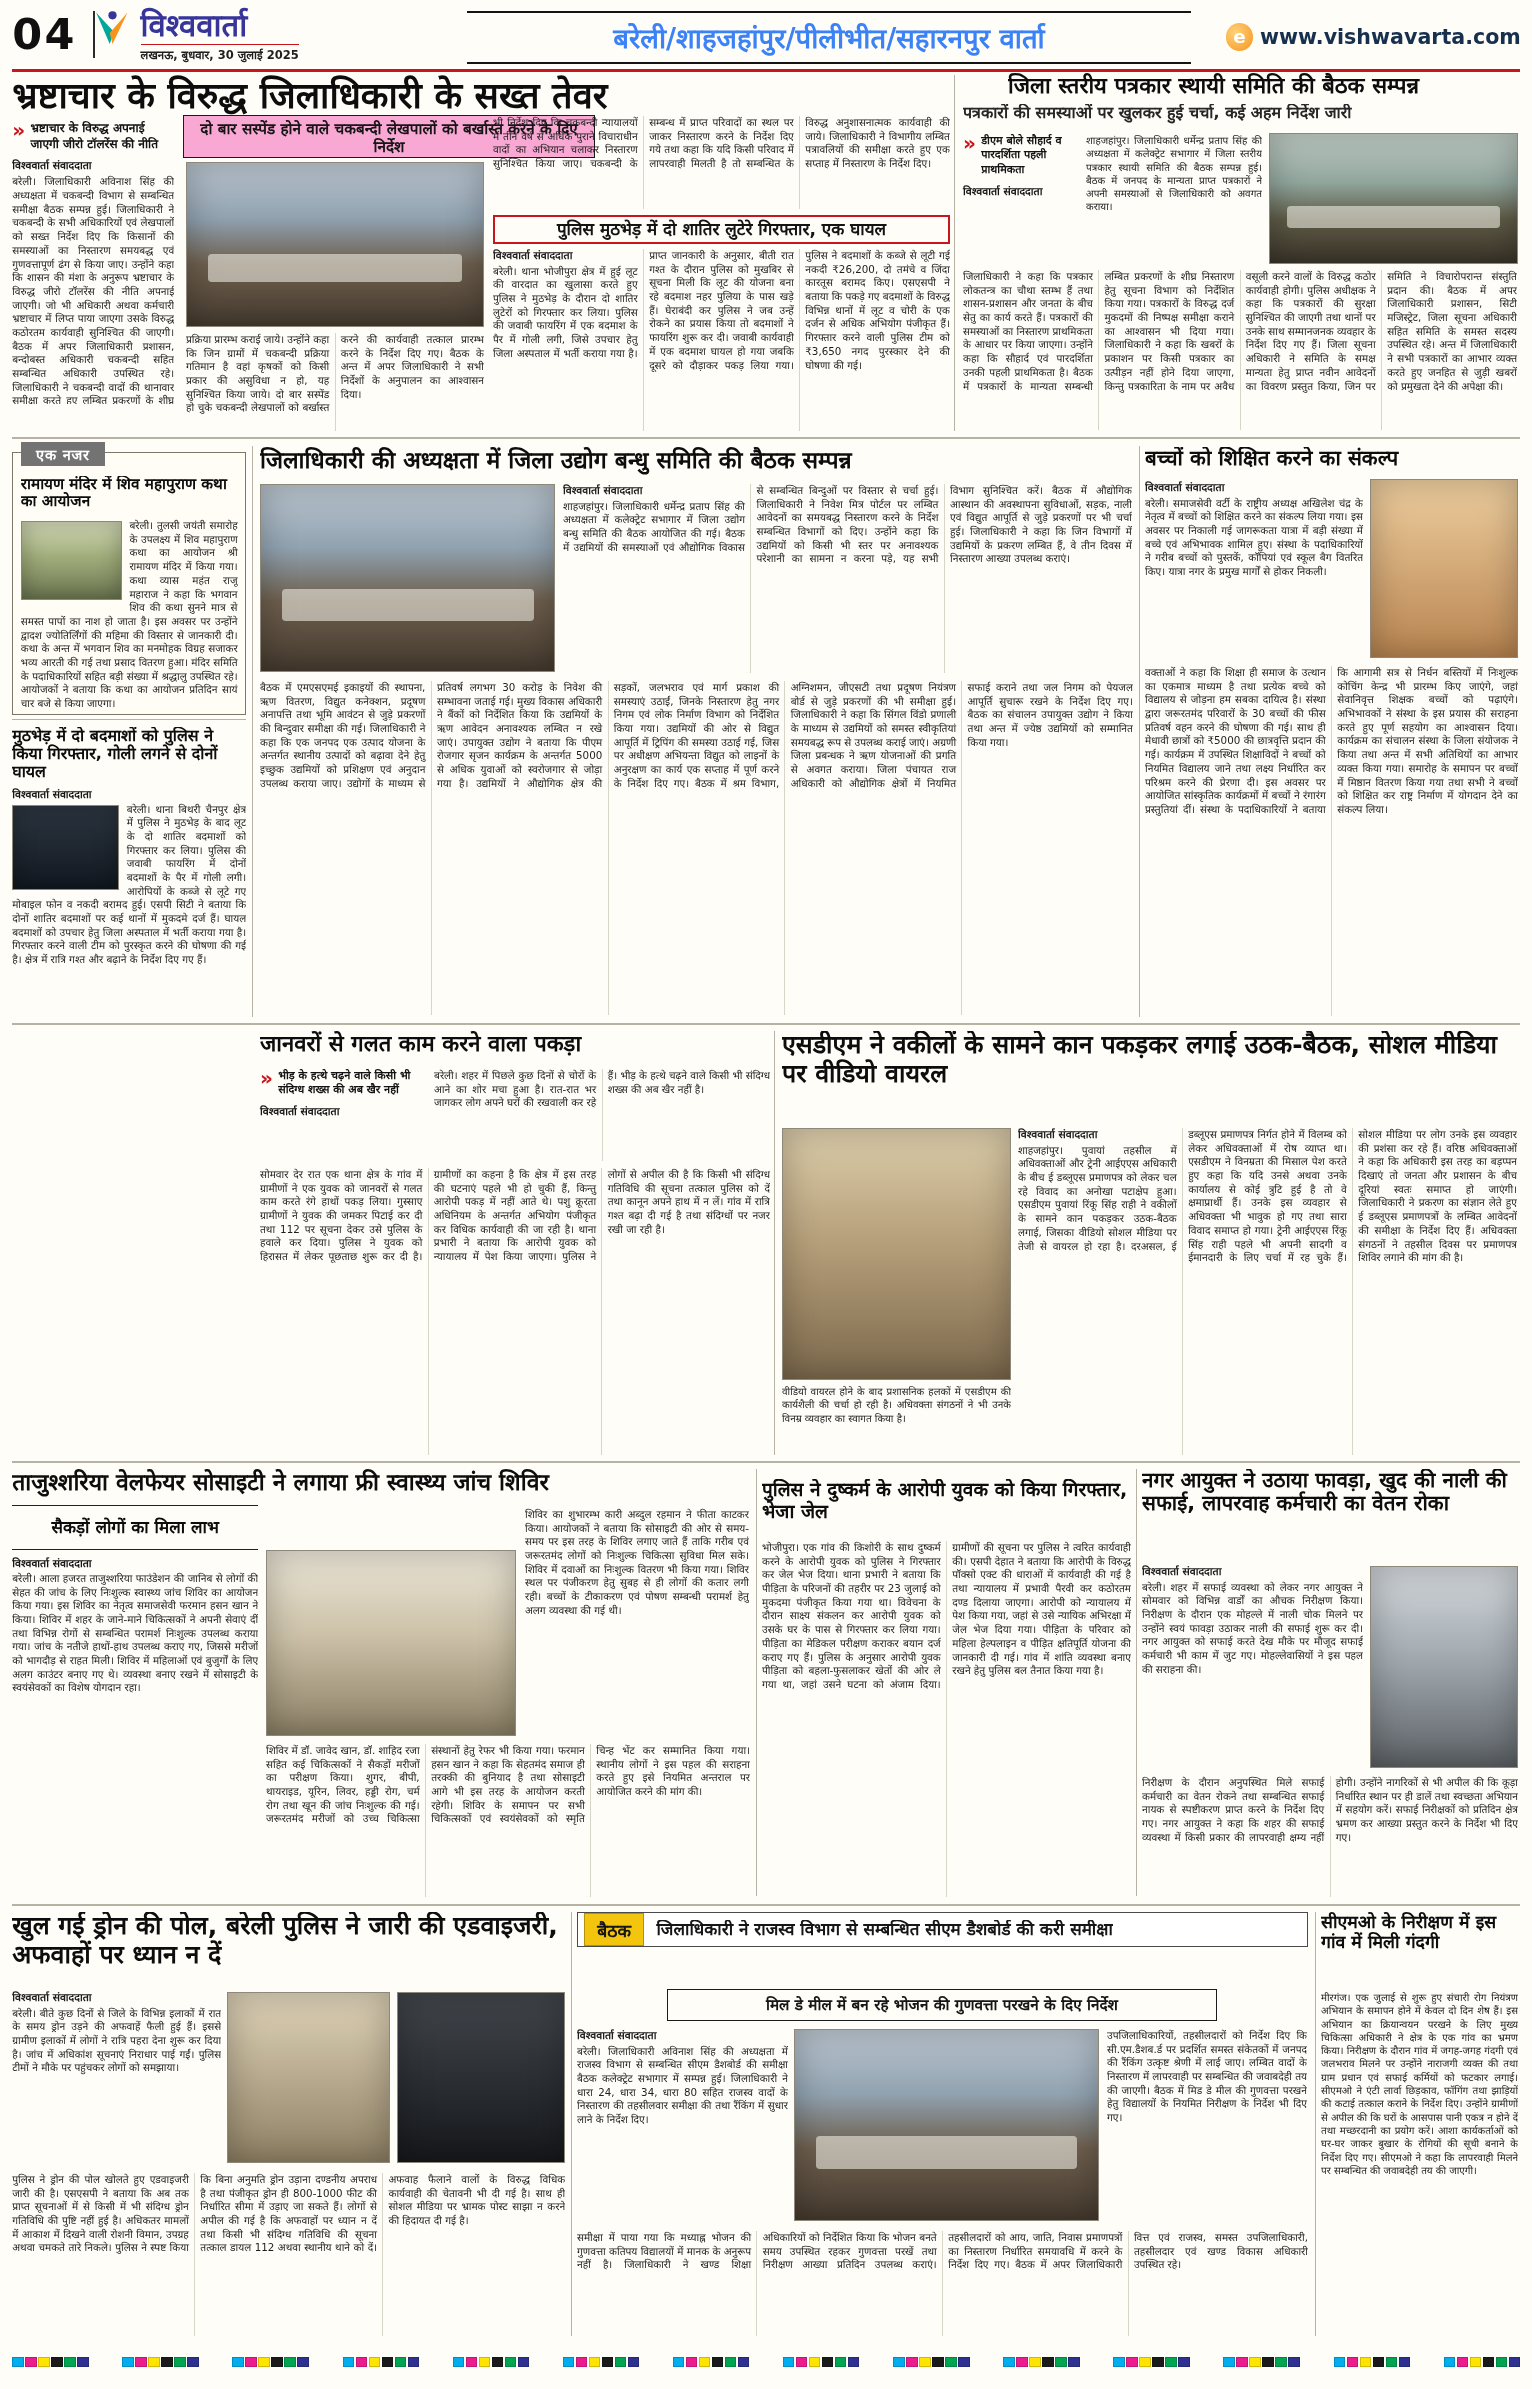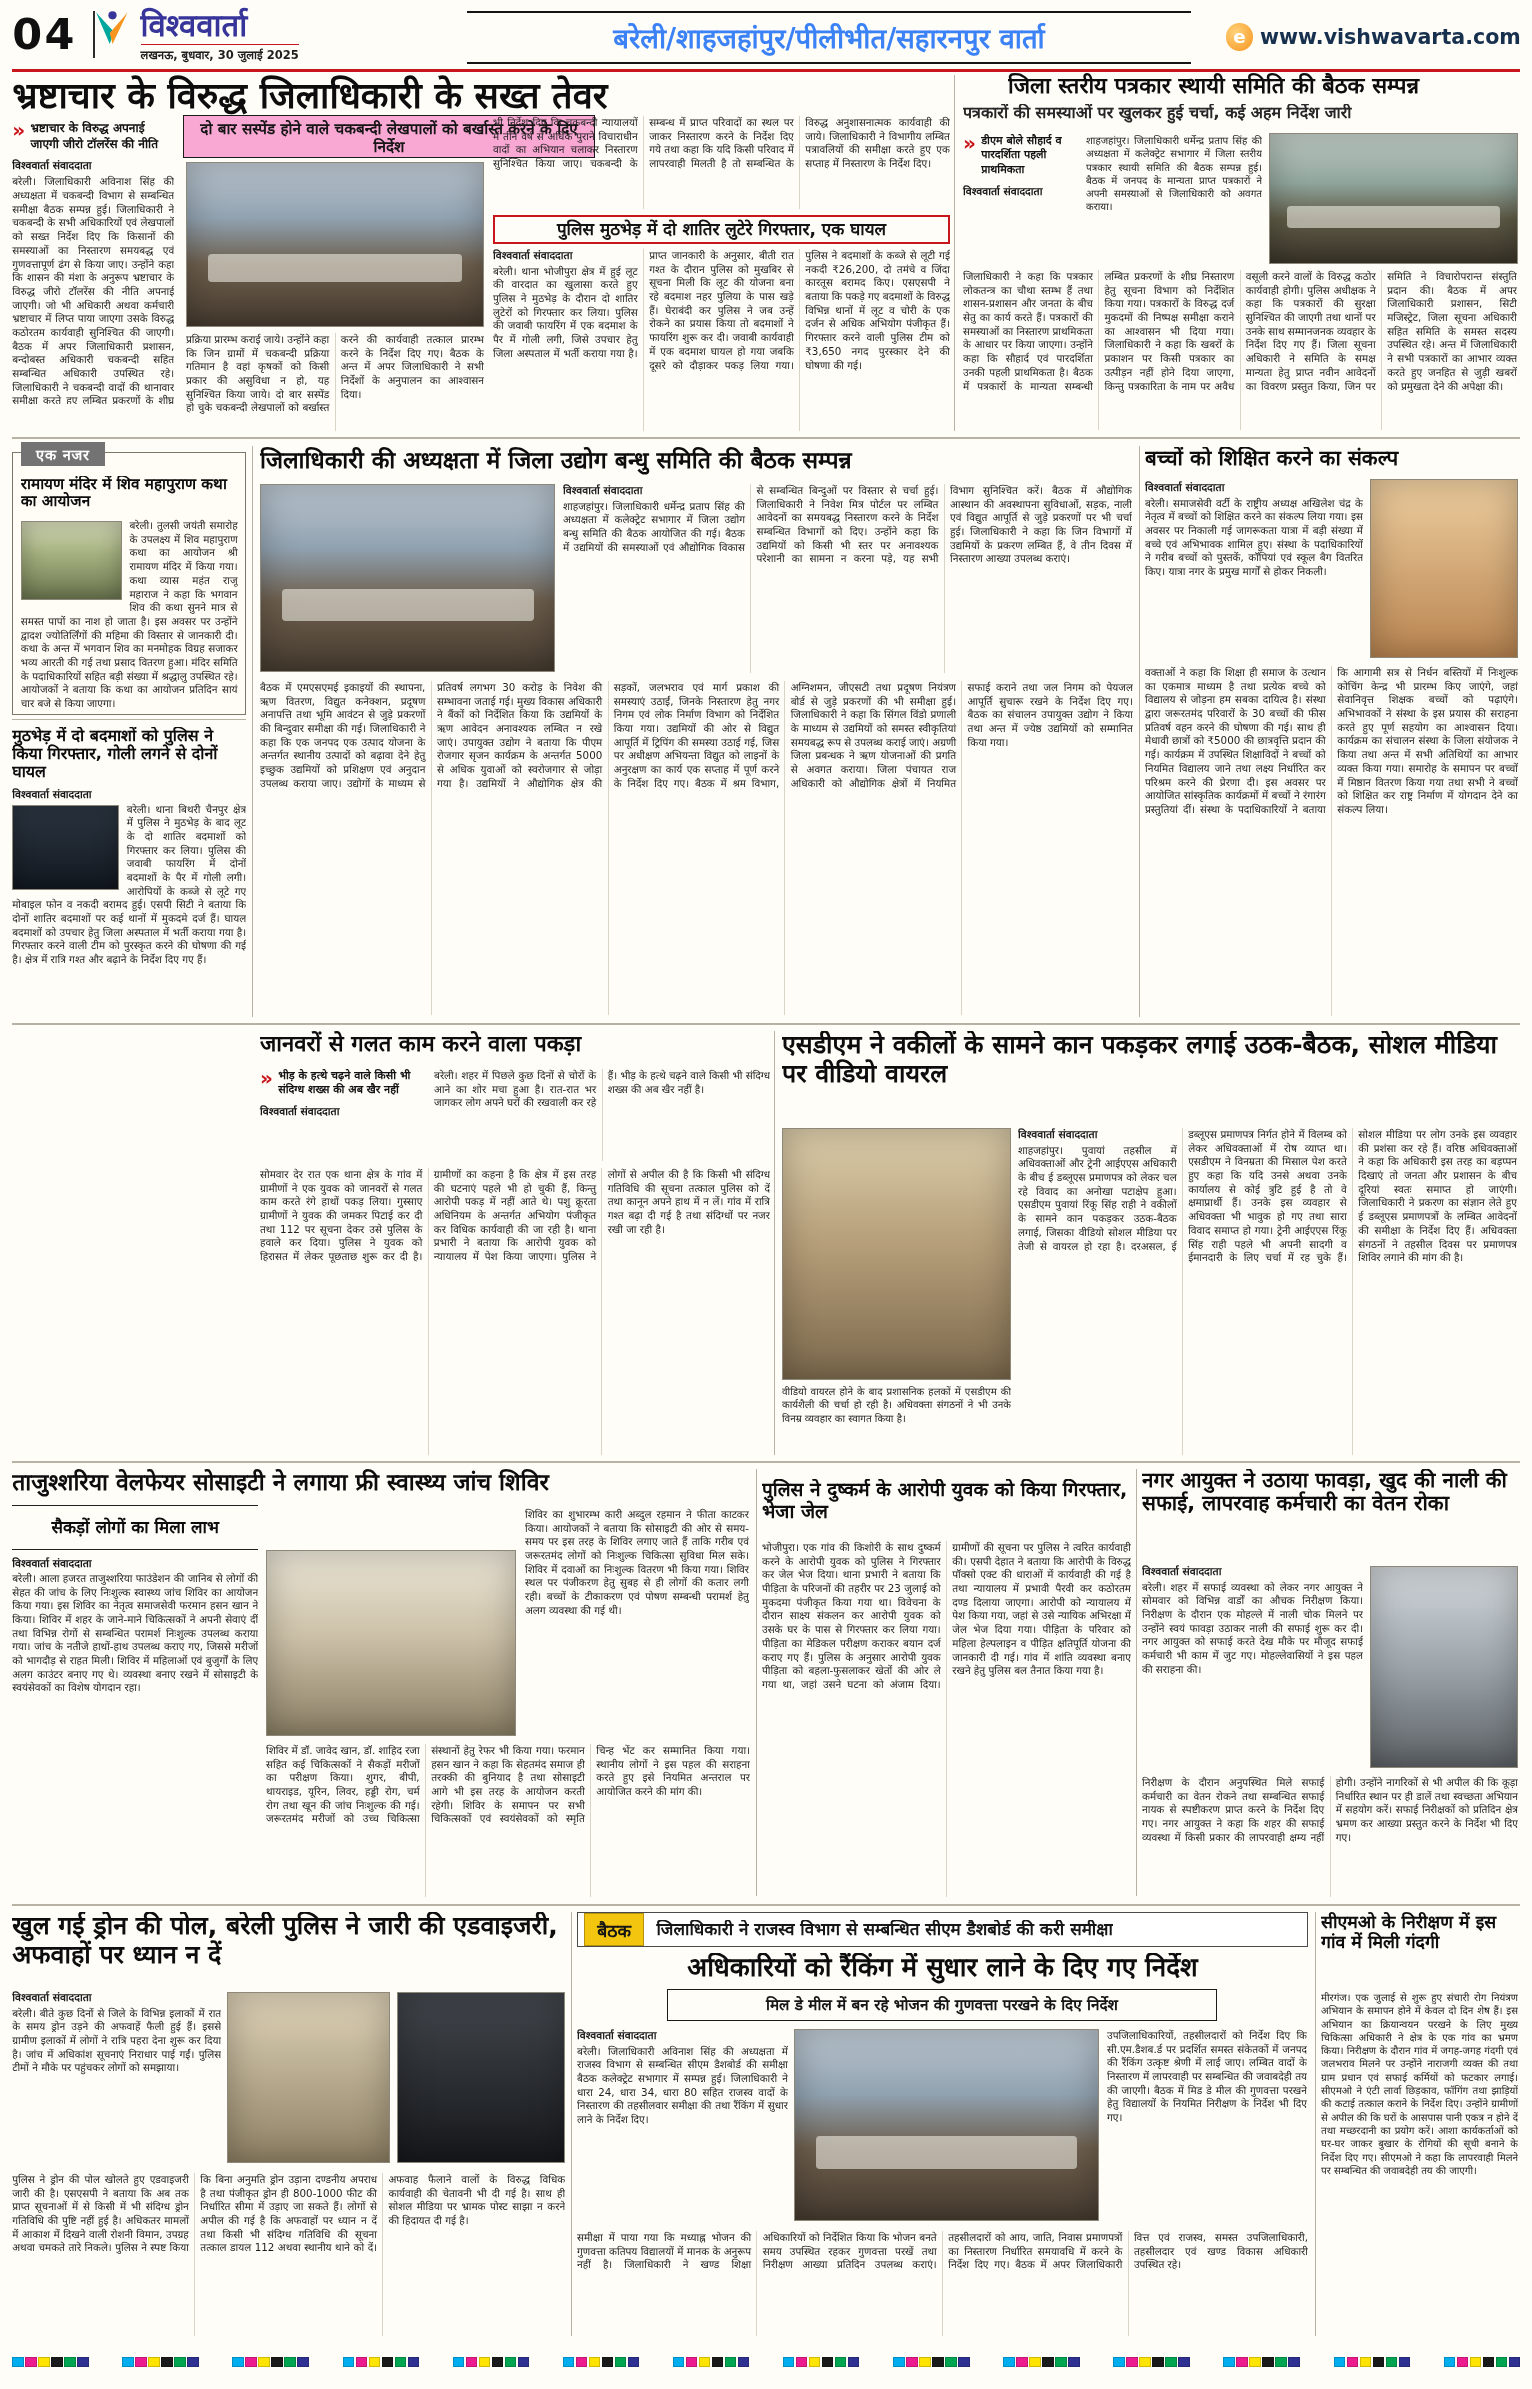--- a/index.html
+++ b/index.html
@@ -221,21 +221,20 @@
   <div class="photo ph-drone" style="left:397px;top:1992px;width:168px;height:171px"></div>
   <div class="abs body-text cols-3" style="left:12.2px;top:2173px;width:553px;height:163px">पुलिस ने ड्रोन की पोल खोलते हुए एडवाइजरी जारी की है। एसएसपी ने बताया कि अब तक प्राप्त सूचनाओं में से किसी में भी संदिग्ध ड्रोन गतिविधि की पुष्टि नहीं हुई है। अधिकतर मामलों में आकाश में दिखने वाली रोशनी विमान, उपग्रह अथवा चमकते तारे निकले। पुलिस ने स्पष्ट किया कि बिना अनुमति ड्रोन उड़ाना दण्डनीय अपराध है तथा पंजीकृत ड्रोन ही 800-1000 फीट की निर्धारित सीमा में उड़ाए जा सकते हैं। लोगों से अपील की गई है कि अफवाहों पर ध्यान न दें तथा किसी भी संदिग्ध गतिविधि की सूचना तत्काल डायल 112 अथवा स्थानीय थाने को दें। अफवाह फैलाने वालों के विरुद्ध विधिक कार्यवाही की चेतावनी भी दी गई है। साथ ही सोशल मीडिया पर भ्रामक पोस्ट साझा न करने की हिदायत दी गई है।</div>
 
   <div class="vrule" style="left:571px;top:1912px;height:424px"></div>
   <div class="vrule" style="left:1315px;top:1912px;height:424px"></div>
 
   <div class="strip-row" style="left:577px;top:1912px;width:731px;height:35px">
     <span class="tag-yellow">बैठक</span>
     <span class="strip-head">जिलाधिकारी ने राजस्व विभाग से सम्बन्धित सीएम डैशबोर्ड की करी समीक्षा</span>
   </div>
-  <div class="abs hl" style="left:577px;top:1953px;width:731px;height:32px;font-size:26px;text-align:center">अधिकारियों को रैंकिंग में सुधार लाने के दिए गए निर्देश</div>
   <div class="sub-box" style="left:667px;top:1989px;width:550px;height:32px">मिल डे मील में बन रहे भोजन की गुणवत्ता परखने के दिए निर्देश</div>
   <div class="abs body-text" style="left:577px;top:2029px;width:211px;height:195px">
     <span class="byline">विश्ववार्ता संवाददाता</span>
     <span>बरेली। जिलाधिकारी अविनाश सिंह की अध्यक्षता में राजस्व विभाग से सम्बन्धित सीएम डैशबोर्ड की समीक्षा बैठक कलेक्ट्रेट सभागार में सम्पन्न हुई। जिलाधिकारी ने धारा 24, धारा 34, धारा 80 सहित राजस्व वादों के निस्तारण की तहसीलवार समीक्षा की तथा रैंकिंग में सुधार लाने के निर्देश दिए।</span>
   </div>
   <div class="photo ph-meeting" style="left:794px;top:2029px;width:305px;height:192px"></div>
   <div class="abs body-text" style="left:1107px;top:2029px;width:200px;height:195px">उपजिलाधिकारियों, तहसीलदारों को निर्देश दिए कि सी.एम.डैशब.र्ड पर प्रदर्शित समस्त संकेतकों में जनपद की रैंकिंग उत्कृष्ट श्रेणी में लाई जाए। लम्बित वादों के निस्तारण में लापरवाही पर सम्बन्धित की जवाबदेही तय की जाएगी। बैठक में मिड डे मील की गुणवत्ता परखने हेतु विद्यालयों के नियमित निरीक्षण के निर्देश भी दिए गए।</div>
   <div class="abs body-text cols-4" style="left:577px;top:2231px;width:731px;height:105px">समीक्षा में पाया गया कि मध्याह्न भोजन की गुणवत्ता कतिपय विद्यालयों में मानक के अनुरूप नहीं है। जिलाधिकारी ने खण्ड शिक्षा अधिकारियों को निर्देशित किया कि भोजन बनते समय उपस्थित रहकर गुणवत्ता परखें तथा निरीक्षण आख्या प्रतिदिन उपलब्ध कराएं। तहसीलदारों को आय, जाति, निवास प्रमाणपत्रों का निस्तारण निर्धारित समयावधि में करने के निर्देश दिए गए। बैठक में अपर जिलाधिकारी वित्त एवं राजस्व, समस्त उपजिलाधिकारी, तहसीलदार एवं खण्ड विकास अधिकारी उपस्थित रहे।</div>
 
   <div class="abs hl" style="left:1321px;top:1912px;width:197px;height:73px;font-size:17.6px">सीएमओ के निरीक्षण में इस गांव में मिली गंदगी</div>

